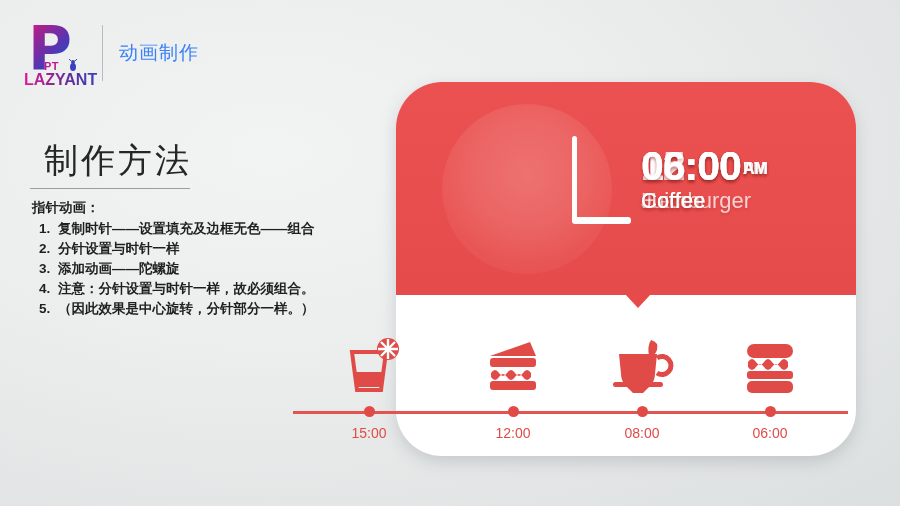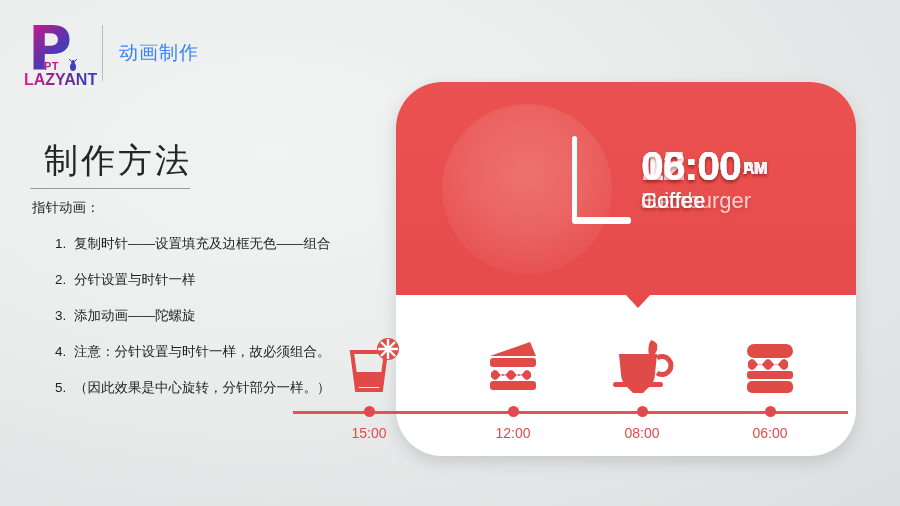--- a/index.html
+++ b/index.html
@@ -31,24 +31,24 @@
   }
   .logo-ant{position:absolute;left:44px;top:36px;width:14px;height:14px;}
   .hdr-divider{width:1px;height:56px;background:#b9bcbc;margin:0 16px 0 14px;}
   .hdr-text{display:flex;flex-direction:column;justify-content:center;gap:2px;}
   .hdr-en{font-size:19px;color:#2b2b2b;letter-spacing:0.2px;}
   .hdr-cn{font-size:19px;color:#3b82f6;letter-spacing:1px;}
 
   
   .title{position:absolute;left:44px;top:138px;font-size:34px;color:#262626;letter-spacing:3px;}
   .title-rule{position:absolute;left:30px;top:188px;width:160px;height:1px;background:#9b9e9e;}
-  .body-text{position:absolute;left:32px;top:198px;width:390px;color:#1f1f1f;font-size:13.5px;line-height:20px;}
+  .body-text{position:absolute;left:32px;top:198px;width:390px;color:#1f1f1f;font-size:13.5px;line-height:20px;font-weight:bold;}
   .body-text .lead{margin:0 0 1px 0;}
   .body-text ol{margin:0;padding:0 0 0 22px;list-style:decimal;}
-  .body-text ol li{margin:16px;padding-left:4px;}
+  .body-text ol li{margin:0;padding-left:4px;}
 
   
   .card{
     position:absolute;left:396px;top:82px;width:460px;height:374px;
     border-radius:46px;overflow:hidden;
     box-shadow:0 6px 16px rgba(120,125,128,.28);
     background:#fff;
   }
   .card-top{
     position:absolute;left:0;top:0;right:0;height:213px;

